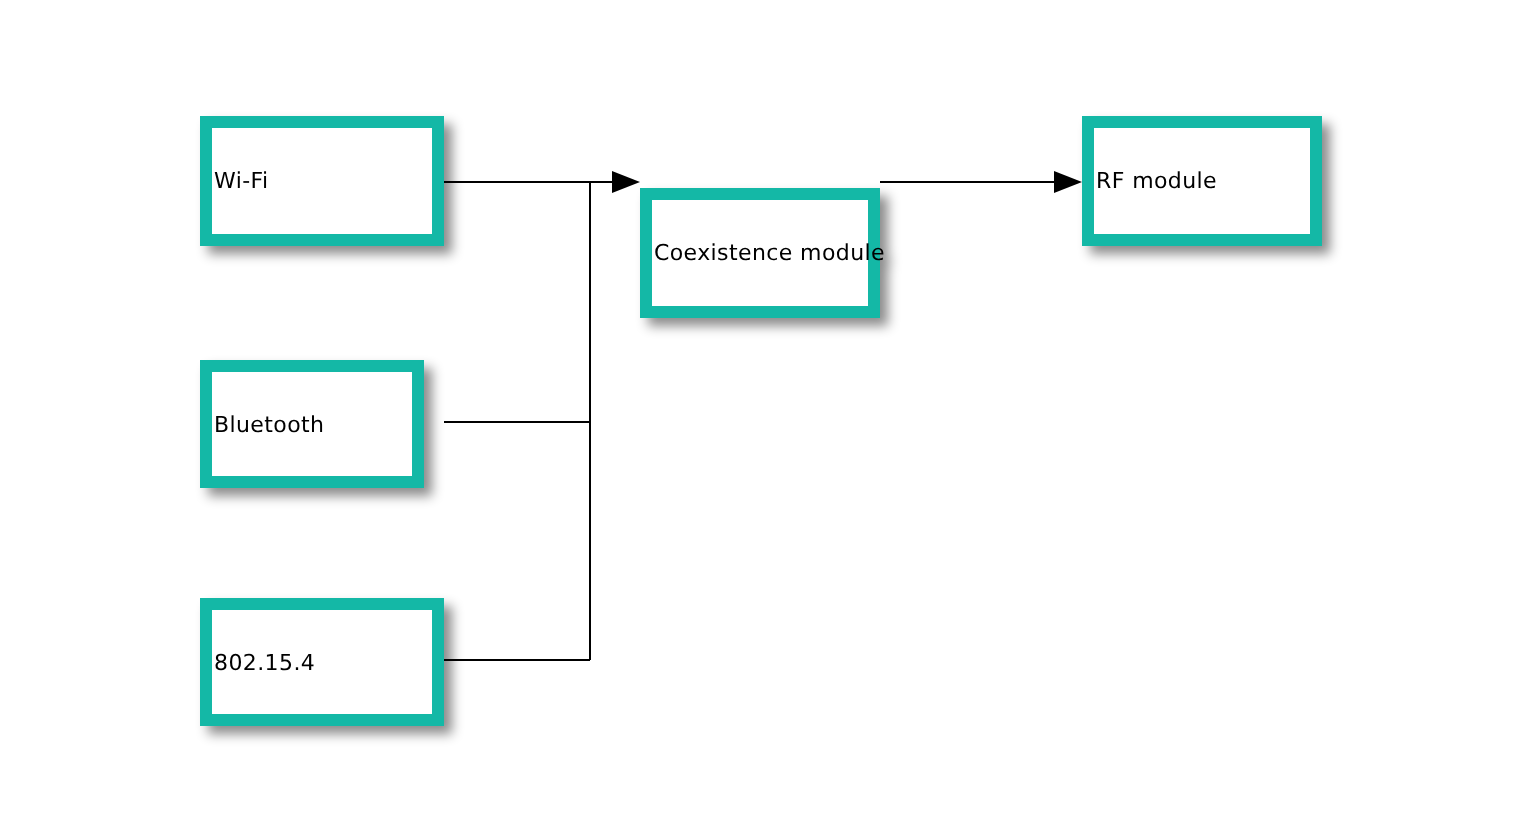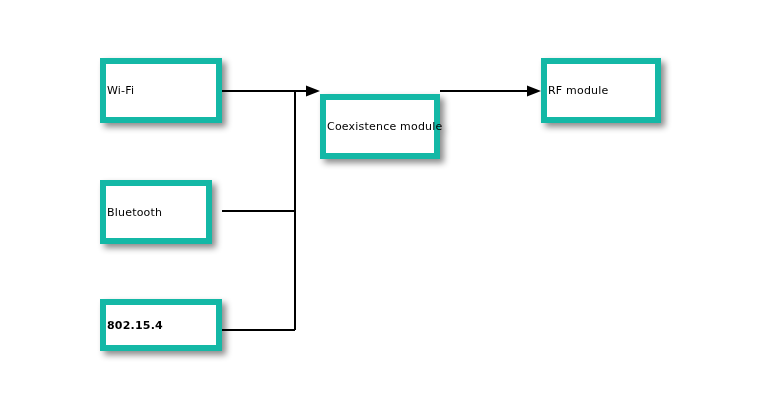--- a/index.html
+++ b/index.html
@@ -79,21 +79,21 @@
   </svg>
 
   <div class="node" style="left:100px; top:58px; width:122px; height:65px;">
     <span class="node-label">Wi-Fi</span>
   </div>
 
   <div class="node" style="left:100px; top:180px; width:112px; height:64px;">
     <span class="node-label">Bluetooth</span>
   </div>
 
-  <div class="node" style="left:100px; top:299px; width:122px; height:52px;font-weight:bold;">
+  <div class="node" style="left:100px; top:299px; width:122px; height:64px;">
     <span class="node-label">802.15.4</span>
   </div>
 
   <div class="node" style="left:320px; top:58px; width:120px; height:65px;margin-top:36px;">
     <span class="node-label">Coexistence module</span>
   </div>
 
   <div class="node" style="left:541px; top:58px; width:120px; height:65px;">
     <span class="node-label">RF module</span>
   </div>

